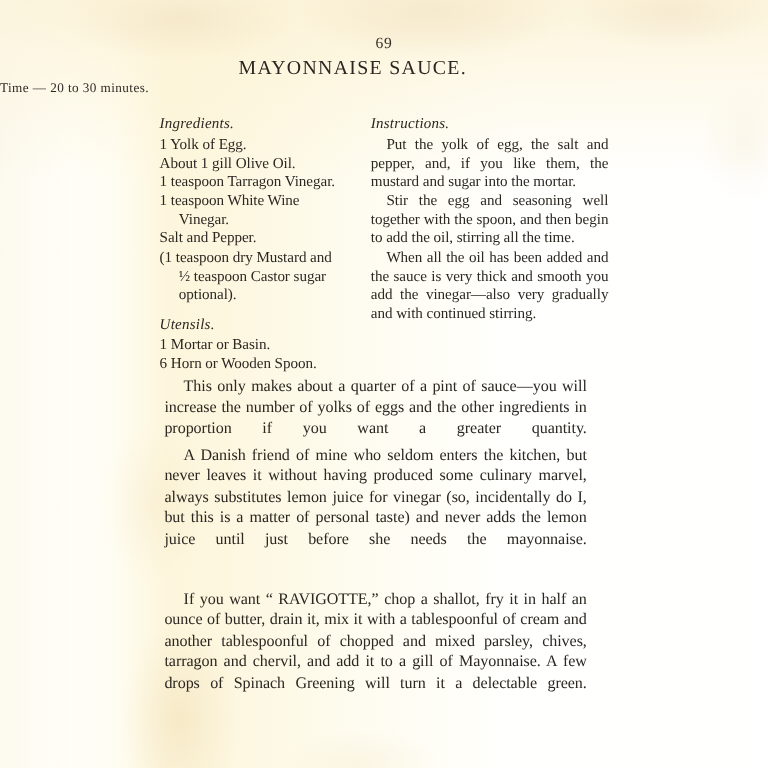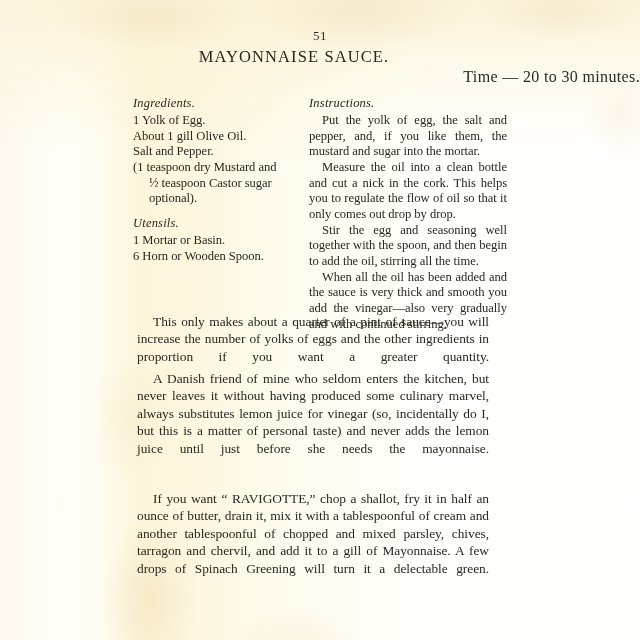--- a/index.html
+++ b/index.html
@@ -102,22 +102,22 @@
     letter-spacing: 1.1px;
     color: #2a2621;
     white-space: nowrap;
   }
 
   .recipe-time {
     position: absolute;
     top: 68px;
     left: 0;
     width: 640px;
-    text-align: right;
-    font-size: 16px;
+    text-align: left;
+    font-size: 11px;
     letter-spacing: .35px;
     color: #2e2a24;
     white-space: nowrap;
   }
 
   
   .columns {
     position: absolute;
     top: 96px;
     left: 133px;
@@ -214,54 +214,55 @@
 <div id="page">
 
   <div class="paper-base"></div>
   <div class="paper-band"></div>
   <div class="paper-top"></div>
   <div class="paper-spots"></div>
   <div class="paper-vignette"></div>
 
   <div class="content">
 
-    <div class="page-number">51</div>
+    <div class="page-number">69</div>
 
     <div class="recipe-title">MAYONNAISE SAUCE.</div>
 
     <div class="recipe-time">Time  —  20 to 30 minutes.</div>
 
     <div class="columns">
 
       <div class="col-left">
 
         <div class="col-head">Ingredients.</div>
 
         <ul class="ing-list">
           <li>1 Yolk of Egg.</li>
           <li>About 1 gill Olive Oil.</li>
+          <li class="wrap">1 teaspoon Tarragon Vinegar.</li>
+          <li class="wrap">1 teaspoon White Wine Vinegar.</li>
           <li>Salt and Pepper.</li>
           <li class="wrap">(1 teaspoon dry Mustard and ½ teaspoon Castor sugar optional).</li>
         </ul>
 
         <div class="col-head utensils">Utensils.</div>
 
         <ul class="ing-list">
           <li>1 Mortar or Basin.</li>
           <li>6 Horn or Wooden Spoon.</li>
         </ul>
 
       </div>
 
       <div class="col-right">
 
         <div class="col-head">Instructions.</div>
 
         <p class="instr-p">Put the yolk of egg, the salt and pepper, and, if you like them, the mustard and sugar into the mortar.</p>
-        <p class="instr-p">Measure the oil into a clean bottle and cut a nick in the cork. This helps you to regulate the flow of oil so that it only comes out drop by drop.</p>
         <p class="instr-p">Stir the egg and seasoning well together with the spoon, and then begin to add the oil, stirring all the time.</p>
         <p class="instr-p">When all the oil has been added and the sauce is very thick and smooth you add the vinegar—also very gradually and with continued stirring.</p>
 
       </div>
 
     </div>
 
     <div class="body-block b1">
       <p class="body-p">This only makes about a quarter of a pint of sauce—you will increase the number of yolks of eggs and the other ingredients in proportion if you want a greater quantity.</p>
     </div>

